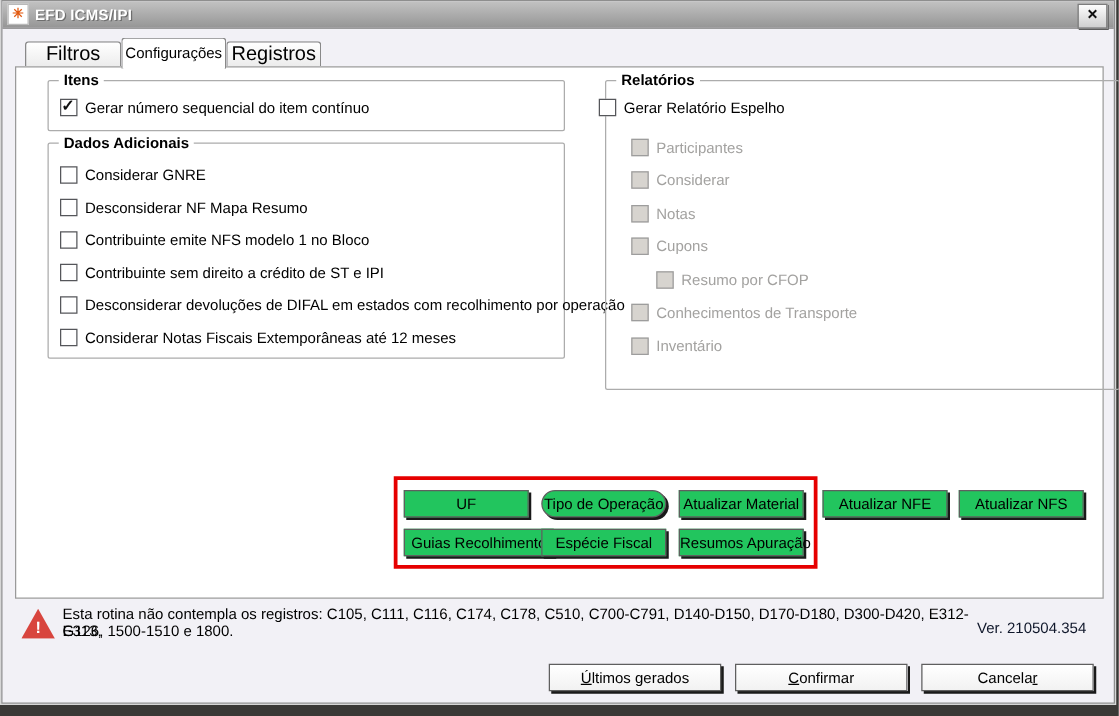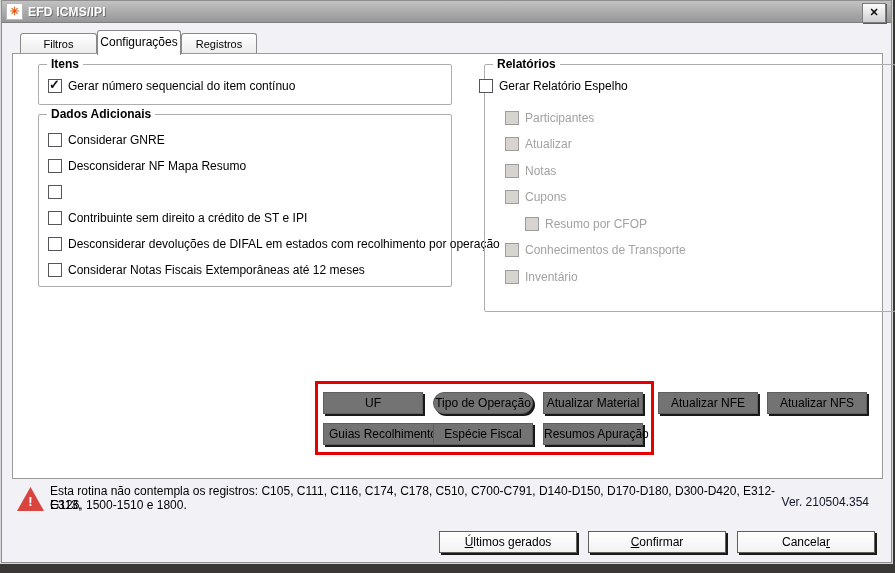--- a/index.html
+++ b/index.html
@@ -4,36 +4,36 @@
 <style>
   html,body{margin:0;padding:0;}
   body{width:895px;height:573px;background:#3a3836;font-family:"Liberation Sans",sans-serif;position:relative;overflow:hidden;}
   .dialog{position:absolute;left:1px;top:0;width:889px;height:561px;background:#f2f1f6;border:1px solid #8e8e8e;box-shadow:0 0 0 1px #d6d6d6;}
   
   .titlebar{position:absolute;left:0;top:0;right:0;height:22px;background:linear-gradient(#c2c2c2,#969696);display:flex;align-items:center;padding:0 4px;box-sizing:border-box;border-bottom:1px solid #7e7e7e;}
   .app-icon{width:15px;height:15px;background:#fff;border:1px solid #b9b9b9;color:#e2590f;font-size:11px;line-height:14px;text-align:center;font-weight:bold;flex:0 0 auto;}
   .title-text{color:#ffffff;font-weight:bold;font-size:12px;margin-left:5px;text-shadow:1px 1px 0 #6e6e6e;letter-spacing:.2px;}
   .close-btn{position:absolute;right:5px;top:2px;width:22px;height:18px;background:linear-gradient(#fdfdfd,#cfcfcf);border:1px solid #7d7d7d;box-shadow:1px 1px 0 #5c5c5c;text-align:center;line-height:16px;font-size:11px;font-weight:bold;color:#111;cursor:pointer;}
   
-  .tab{position:absolute;top:32px;height:20px;background:linear-gradient(#ffffff,#ececec);border:1px solid #898989;border-bottom:none;border-radius:3px 3px 0 0;text-align:center;font-size:11px;line-height:20px;color:#000;box-sizing:border-box;z-index:1;cursor:pointer;}
+  .tab{position:absolute;top:32px;height:20px;background:linear-gradient(#ffffff,#ececec);border:1px solid #898989;border-bottom:none;border-radius:3px 3px 0 0;text-align:center;font-size:16px;line-height:20px;color:#000;box-sizing:border-box;z-index:1;cursor:pointer;}
   .tab.active{top:29px;height:25px;background:#ffffff;z-index:3;font-size:12px;line-height:22px;}
   
   .page{position:absolute;left:10px;top:52px;width:871px;height:426px;background:#ffffff;border:1px solid #9a9a9a;box-sizing:border-box;z-index:2;}
   
   .groupbox{position:absolute;border:1px solid #acacac;border-radius:2px;box-sizing:border-box;}
   .groupbox .caption{position:absolute;top:-8px;left:8px;background:#ffffff;padding:0 4px;font-size:12px;font-weight:bold;color:#000;}
   
   .cbrow{position:absolute;height:16px;display:flex;align-items:center;gap:6px;}
   .cb{display:inline-block;width:12px;height:12px;background:#fff;border:1px solid #55565a;position:relative;box-sizing:content-box;flex:0 0 auto;cursor:pointer;}
   .cb .chk{position:absolute;left:0;top:-3px;font-size:13px;font-weight:bold;color:#101010;}
   .cb.disabled{background:#d7d4cf;border-color:#9d9d9d;cursor:default;}
   .cbrow .lbl{font-size:12px;color:#000;white-space:nowrap;}
   .cbrow.disabled .lbl{color:#a3a2a0;}
   
-  .btn{position:absolute;height:22px;background:#737373;border:1px solid #5f5f5f;box-shadow:2px 2px 0 #191919;font-size:12px;color:#000;text-align:center;line-height:21px;box-sizing:border-box;cursor:pointer;white-space:nowrap;}
+  .btn{position:absolute;height:22px;background:#22c55e;border:1px solid #5f5f5f;box-shadow:2px 2px 0 #191919;font-size:12px;color:#000;text-align:center;line-height:21px;box-sizing:border-box;cursor:pointer;white-space:nowrap;}
   .highlight-box{position:absolute;border:3px solid #e60000;box-sizing:border-box;pointer-events:none;}
   
   .warn-icon{position:absolute;left:15px;top:486px;width:27px;height:24px;background:#d8453e;clip-path:polygon(50% 0,100% 100%,0 100%);}
   .warn-icon span{position:absolute;left:0;right:0;bottom:2px;text-align:center;color:#fff;font-weight:bold;font-size:13px;}
   .warn-text{position:absolute;left:48px;width:730px;font-size:12px;color:#000;line-height:14px;}
   .version{position:absolute;right:22px;top:494px;font-size:12px;color:#0f172a;}
   .fbtn{top:530px;width:138px;background:linear-gradient(#ffffff,#f2f2f2);}
 </style>
 </head>
 <body>
@@ -68,20 +68,21 @@
     <div class="cbrow" style="left:35px;top:78px;">
       <span class="cb"></span>
       <span class="lbl">Considerar GNRE</span>
     </div>
     <div class="cbrow" style="left:35px;top:104px;">
       <span class="cb"></span>
       <span class="lbl">Desconsiderar NF Mapa Resumo</span>
     </div>
     <div class="cbrow" style="left:35px;top:130px;">
       <span class="cb"></span>
+      <span class="lbl">Contribuinte emite NFS modelo 1 no Bloco</span>
     </div>
     <div class="cbrow" style="left:35px;top:156px;">
       <span class="cb"></span>
       <span class="lbl">Contribuinte sem direito a crédito de ST e IPI</span>
     </div>
     <div class="cbrow" style="left:35px;top:182px;">
       <span class="cb"></span>
       <span class="lbl">Desconsiderar devoluções de DIFAL em estados com recolhimento por operação</span>
     </div>
     <div class="cbrow" style="left:35px;top:208px;">
@@ -95,21 +96,21 @@
     <div class="cbrow" style="left:466px;top:24px;">
       <span class="cb"></span>
       <span class="lbl">Gerar Relatório Espelho</span>
     </div>
     <div class="cbrow disabled" style="left:492px;top:56px;">
       <span class="cb disabled"></span>
       <span class="lbl">Participantes</span>
     </div>
     <div class="cbrow disabled" style="left:492px;top:82px;">
       <span class="cb disabled"></span>
-      <span class="lbl">Atualizar</span>
+      <span class="lbl">Considerar</span>
     </div>
     <div class="cbrow disabled" style="left:492px;top:109px;">
       <span class="cb disabled"></span>
       <span class="lbl">Notas</span>
     </div>
     <div class="cbrow disabled" style="left:492px;top:135px;">
       <span class="cb disabled"></span>
       <span class="lbl">Cupons</span>
     </div>
     <div class="cbrow disabled" style="left:492px;top:162px;padding-left:20px;">

